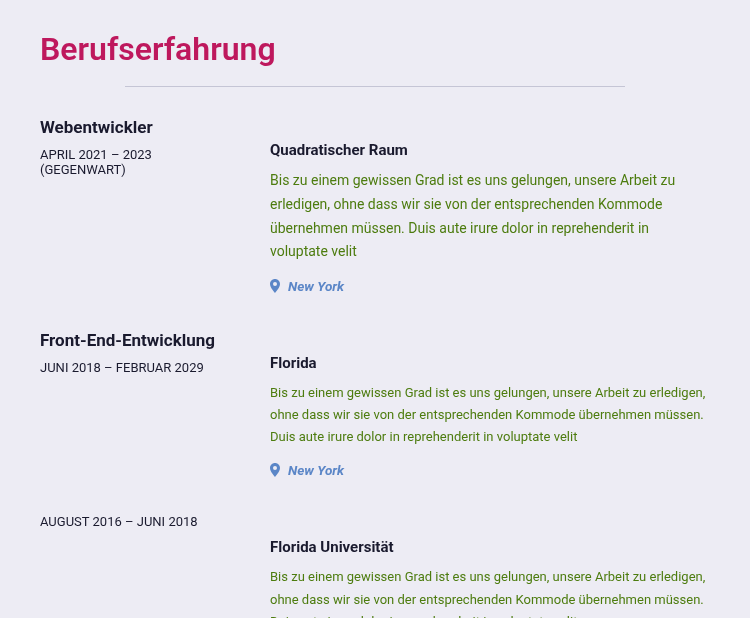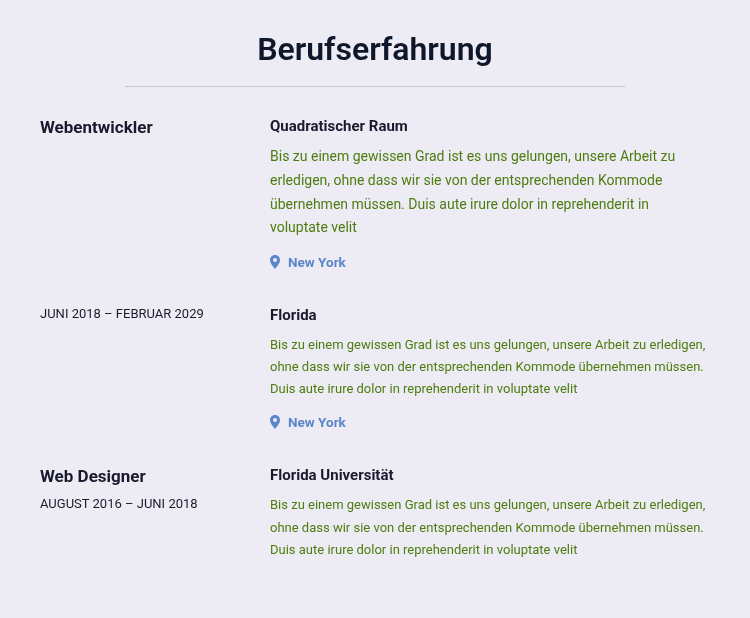--- a/index.html
+++ b/index.html
@@ -9,24 +9,24 @@
   }
   body {
     width: 750px;
     height: 618px;
     background: #edecf4;
     font-family: -apple-system, BlinkMacSystemFont, "Segoe UI", Roboto, sans-serif;
     color: #1a1a2e;
     padding: 30px 40px;
   }
   .page-title {
-    text-align: center;
+    text-align: left;
     font-size: 32px;
     font-weight: 600;
-    color: #0f172a;
+    color: #be185d;
     margin-bottom: 18px;
   }
   .divider {
     border: none;
     border-top: 1px solid #c5c5d5;
     margin: 0 auto 30px auto;
     width: 500px;
   }
   .entry {
     display: flex;
@@ -43,20 +43,21 @@
     color: #1a1a2e;
     margin-bottom: 10px;
   }
   .dates {
     font-size: 13px;
     color: #1a1a2e;
     font-weight: 400;
   }
   .right-col {
     flex: 1;
+    margin-top: 24px;
   }
   .company {
     font-size: 15px;
     font-weight: 700;
     color: #1a1a2e;
     margin-bottom: 10px;
   }
   .desc {
     font-size: 13.5px;
     color: #4d7c0f;
@@ -71,74 +72,76 @@
   }
   .location {
     display: flex;
     align-items: center;
     gap: 8px;
   }
   .location-text {
     color: #5b86c7;
     font-size: 13.5px;
     font-weight: 700;
+    font-style: italic;
   }
   .pin-icon {
     width: 10px;
     height: 14px;
     flex-shrink: 0;
   }
   .pin-icon svg {
     display: block;
   }
 </style>
 </head>
 <body>
 
 <h1 class="page-title">Berufserfahrung</h1>
 <hr class="divider">
 
 <div class="entry">
   <div class="left-col">
     <div class="role">Webentwickler</div>
+    <div class="dates">APRIL 2021 – 2023 (GEGENWART)</div>
   </div>
   <div class="right-col">
     <div class="company">Quadratischer Raum</div>
     <div class="desc">Bis zu einem gewissen Grad ist es uns gelungen, unsere Arbeit zu erledigen, ohne dass wir sie von der entsprechenden Kommode übernehmen müssen. Duis aute irure dolor in reprehenderit in voluptate velit</div>
     <div class="location">
       <span class="pin-icon">
         <svg width="10" height="14" viewBox="0 0 10 14">
             <path d="M5 0C2.2 0 0 2.2 0 5c0 3.5 5 9 5 9s5-5.5 5-9c0-2.8-2.2-5-5-5zm0 7a2 2 0 110-4 2 2 0 010 4z" fill="#5b86c7"></path>
           </svg>
       </span>
       <span class="location-text">New York</span>
     </div>
   </div>
 </div>
 
 <div class="entry">
   <div class="left-col">
+    <div class="role">Front-End-Entwicklung</div>
     <div class="dates">JUNI 2018 – FEBRUAR 2029</div>
   </div>
   <div class="right-col">
     <div class="company">Florida</div>
     <div class="desc">Bis zu einem gewissen Grad ist es uns gelungen, unsere Arbeit zu erledigen, ohne dass wir sie von der entsprechenden Kommode übernehmen müssen. Duis aute irure dolor in reprehenderit in voluptate velit</div>
     <div class="location">
       <span class="pin-icon">
         <svg width="10" height="14" viewBox="0 0 10 14">
             <path d="M5 0C2.2 0 0 2.2 0 5c0 3.5 5 9 5 9s5-5.5 5-9c0-2.8-2.2-5-5-5zm0 7a2 2 0 110-4 2 2 0 010 4z" fill="#5b86c7"></path>
           </svg>
       </span>
       <span class="location-text">New York</span>
     </div>
   </div>
 </div>
 
 <div class="entry">
   <div class="left-col">
-    <div class="role">Web Designer</div>
     <div class="dates">AUGUST 2016 – JUNI 2018</div>
   </div>
   <div class="right-col">
     <div class="company">Florida Universität</div>
     <div class="desc">Bis zu einem gewissen Grad ist es uns gelungen, unsere Arbeit zu erledigen, ohne dass wir sie von der entsprechenden Kommode übernehmen müssen. Duis aute irure dolor in reprehenderit in voluptate velit</div>
   </div>
 </div>
 
 </body></html>

